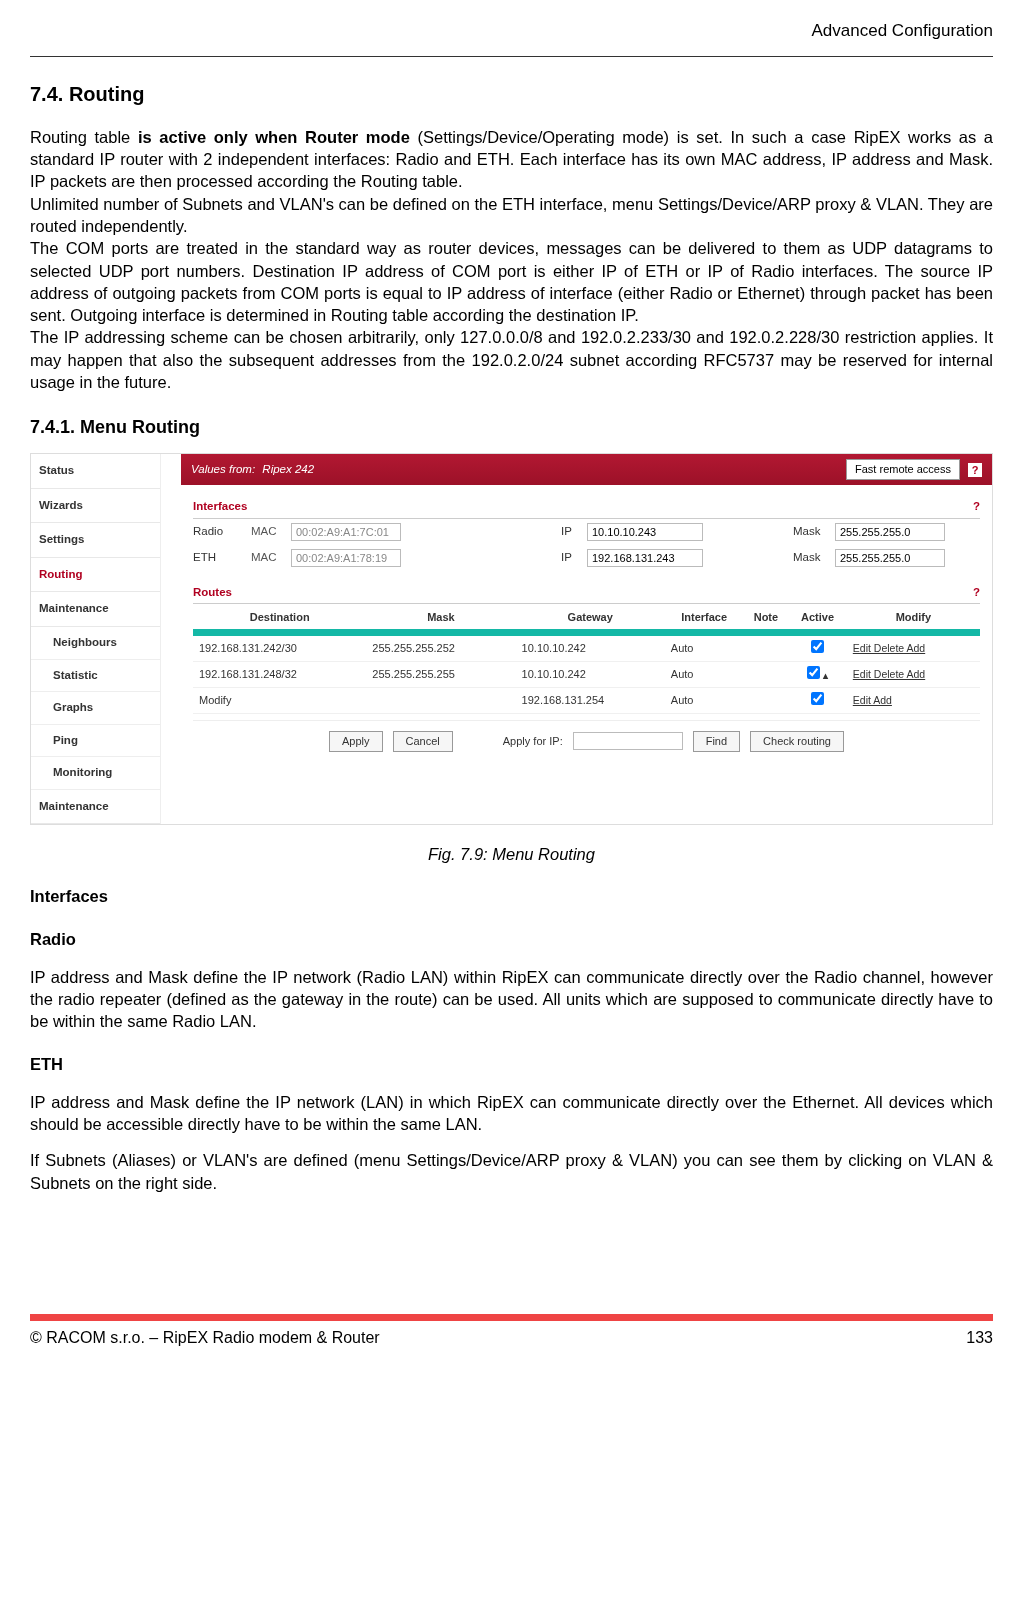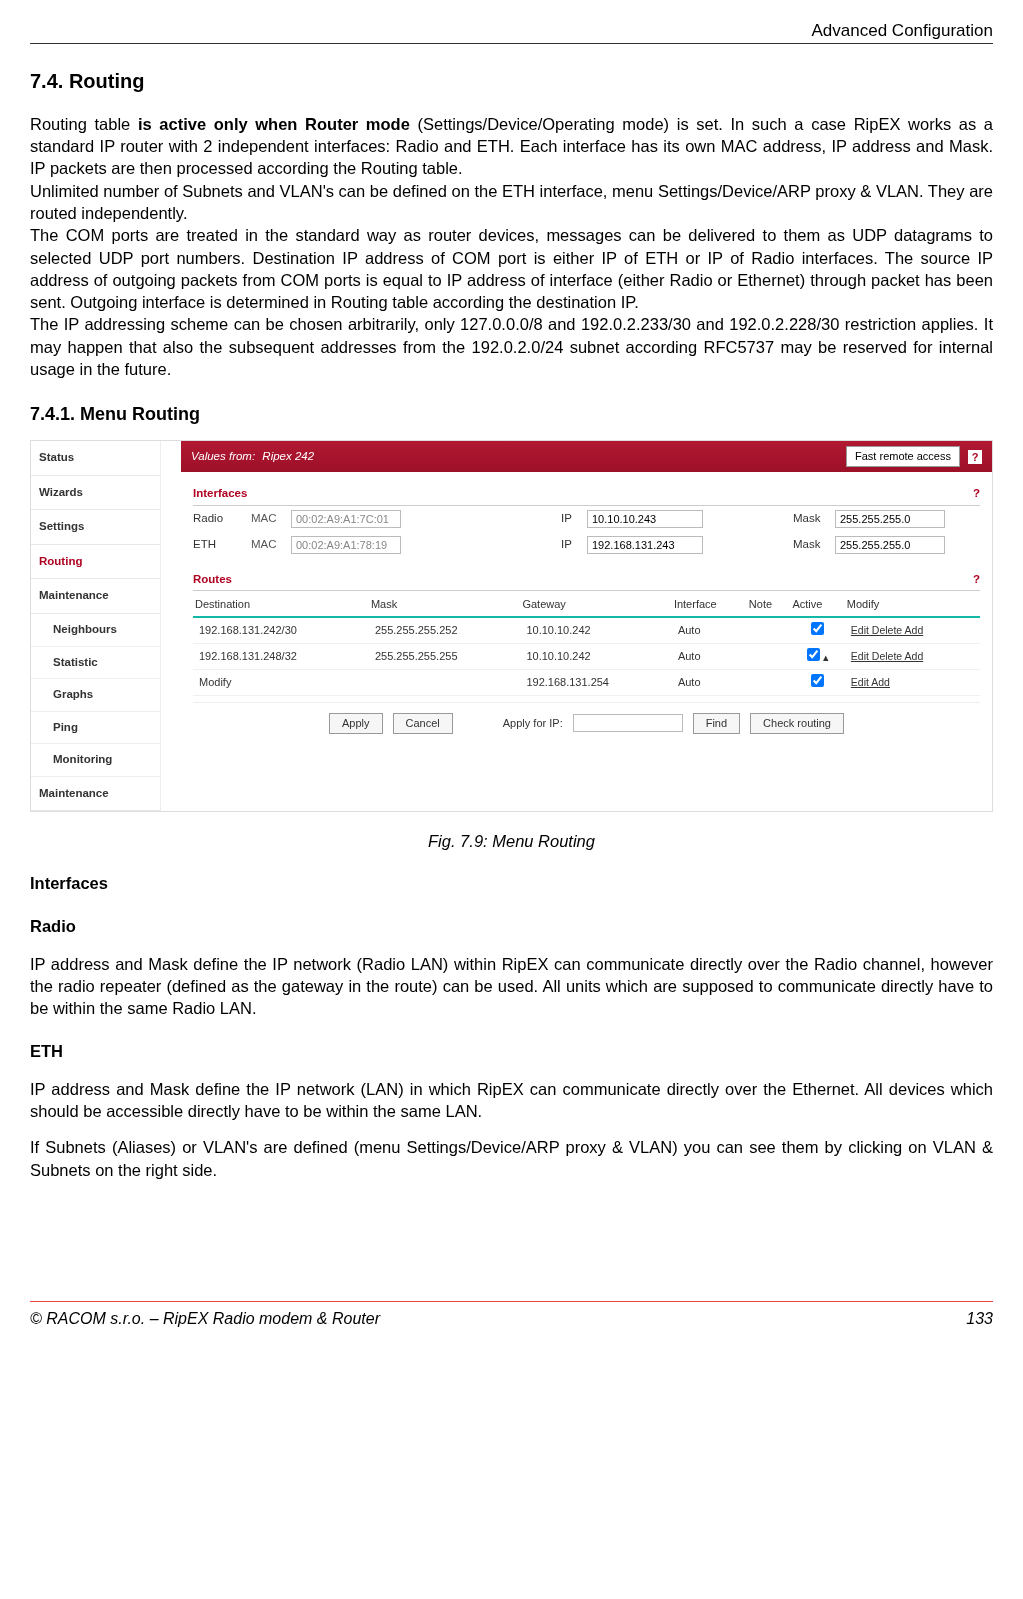--- a/index.html
+++ b/index.html
@@ -8,21 +8,21 @@
     font-size: 16.5px;
     color: #000;
     background: #fff;
     width: 1023px;
     padding: 20px 30px 20px 30px;
     line-height: 1.35;
   }
   .top-header {
     text-align: right;
     font-size: 17px;
-    padding-bottom: 0;
+    padding-bottom: 13px;
     border-bottom: 1px solid #333;
     margin-bottom: 24px;
   }
   h2.section-title {
     font-size: 20px;
     font-weight: bold;
     margin-bottom: 18px;
   }
   h3.subsection-title {
     font-size: 18px;
@@ -36,27 +36,26 @@
   .fig-caption {
     font-style: italic;
     margin: 18px 0 20px 0;
     text-align: center;
   }
   .h-interfaces, .h-radio, .h-eth {
     font-weight: bold;
     margin: 20px 0 16px 0;
   }
   .footer {
-    border-top: 1px solid #ef4444;
+    border-top: 7px solid #ef4444;
     margin-top: 120px;
     padding-top: 6px;
     display: flex;
     justify-content: space-between;
     font-size: 16px;
-    font-style: italic;
   }
 
   
   .screenshot {
     width: 963px;
     margin: 6px 0 0 0;
     border: 1px solid #ddd;
     font-size: 11.5px;
     font-family: Arial, sans-serif;
     color: #333;
@@ -142,24 +141,24 @@
   .if-row .mask-lbl { width: 32px; margin-left: 80px;}
   .if-row input.mask { width: 110px; color:#000;}
 
   table.routes {
     width: 100%;
     border-collapse: collapse;
     font-size: 11px;
     margin-top: 2px;
   }
   table.routes th {
-    font-weight: normal;
-    text-align: left;
+    font-weight: bold;
+    text-align: center;
     padding: 4px 2px;
-    border-bottom: 2px solid #14b8a6;
+    border-bottom: 7px solid #14b8a6;
   }
   table.routes td {
     padding: 4px 6px;
     border-bottom: 1px solid #f0f0f0;
   }
   table.routes td.mod {
     text-decoration: underline;
     font-size: 10.5px;
   }
   .chk { text-align: center; }

